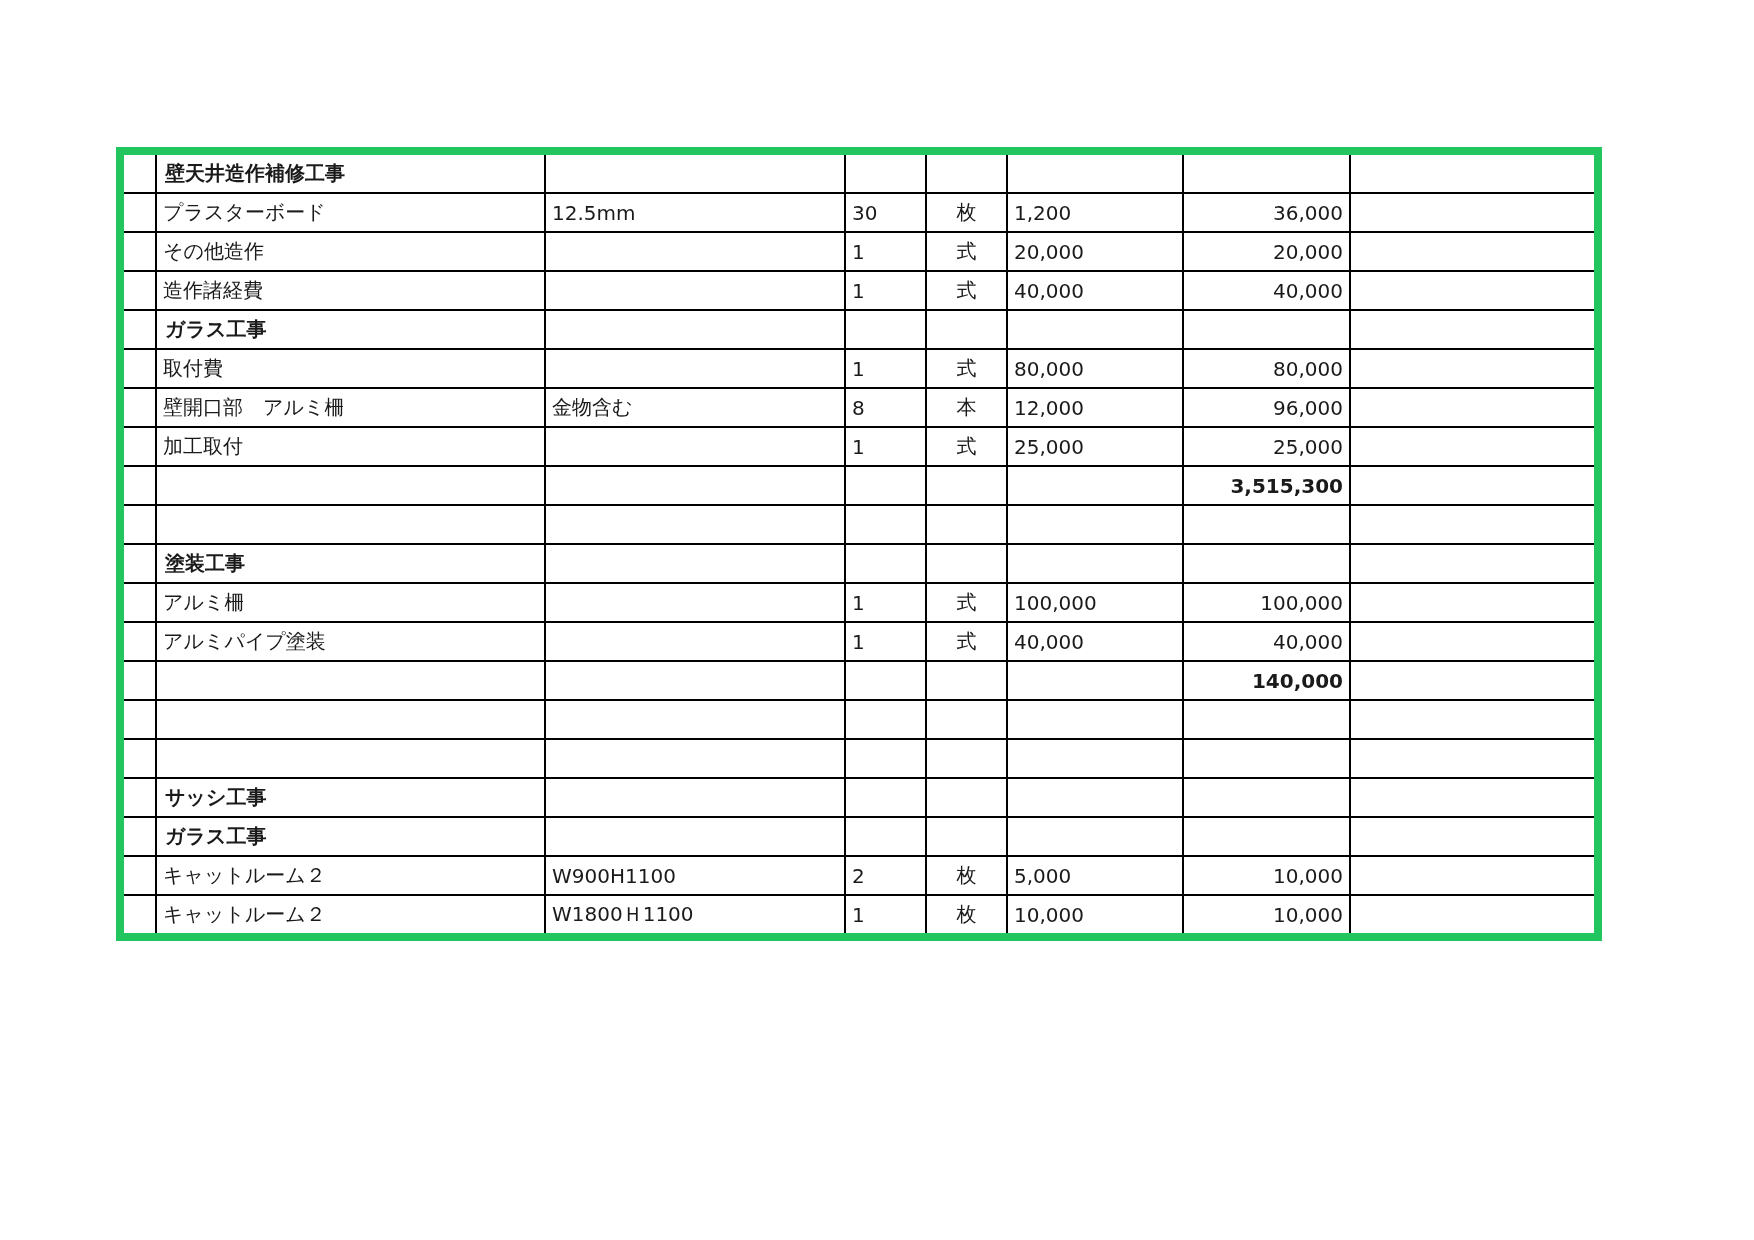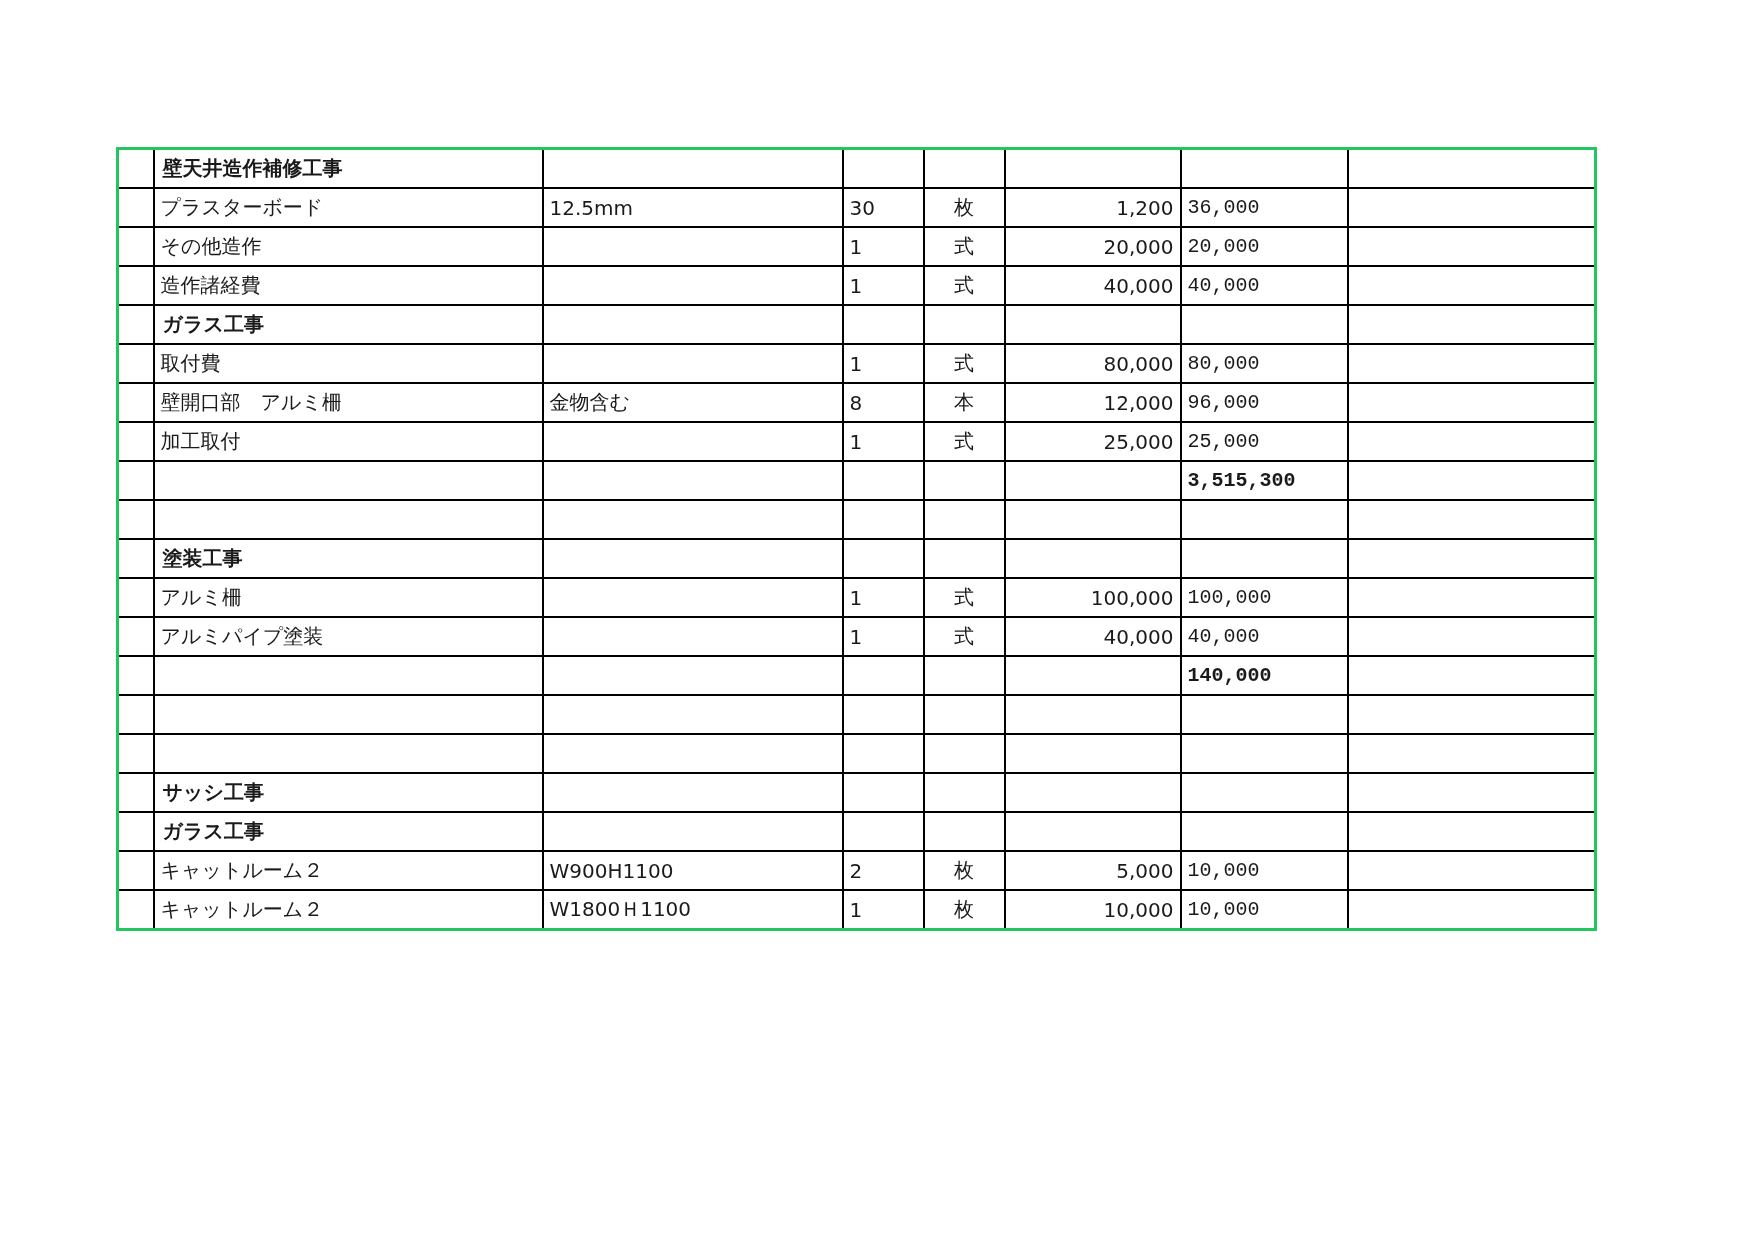--- a/index.html
+++ b/index.html
@@ -15,40 +15,40 @@
     background: #ffffff;
     overflow: hidden;
   }
   table.estimate {
     position: absolute;
     left: 116px;
     top: 147px;
     border-collapse: collapse;
     table-layout: fixed;
     width: 1478px;
-    border: 3px solid #22c55e;
+    border: 8px solid #22c55e;
   }
   table.estimate td {
     border: 2px solid #000000;
     height: 37px;          
     padding: 0 6px;
     font-size: 20px;
     color: #1a1a1a;
     white-space: nowrap;
     overflow: hidden;
     vertical-align: middle;
   }
   td.c-idx   { padding: 0; }
   td.c-name  { padding-left: 26px; }
   tr.section td.c-name { padding-left: 8px; font-weight: bold; }
   td.c-spec  { padding-left: 8px; }
   td.c-qty   { text-align: left; }
   td.c-unit  { text-align: center; }
-  td.c-price { text-align: right; padding-right: 14px; }
-  td.c-amt   { text-align: left; padding-right: 14px; font-family: Liberation Mono, monospace; }
+  td.c-price { text-align: left; padding-right: 14px; }
+  td.c-amt   { text-align: right; padding-right: 14px; }
   tr.subtotal td.c-amt { font-weight: bold; }
   td.c-note  { padding: 0; }
 </style>
 </head>
 <body>
 
 <div class="page">
   <table class="estimate">
     <colgroup>
       <col style="width:36px">

